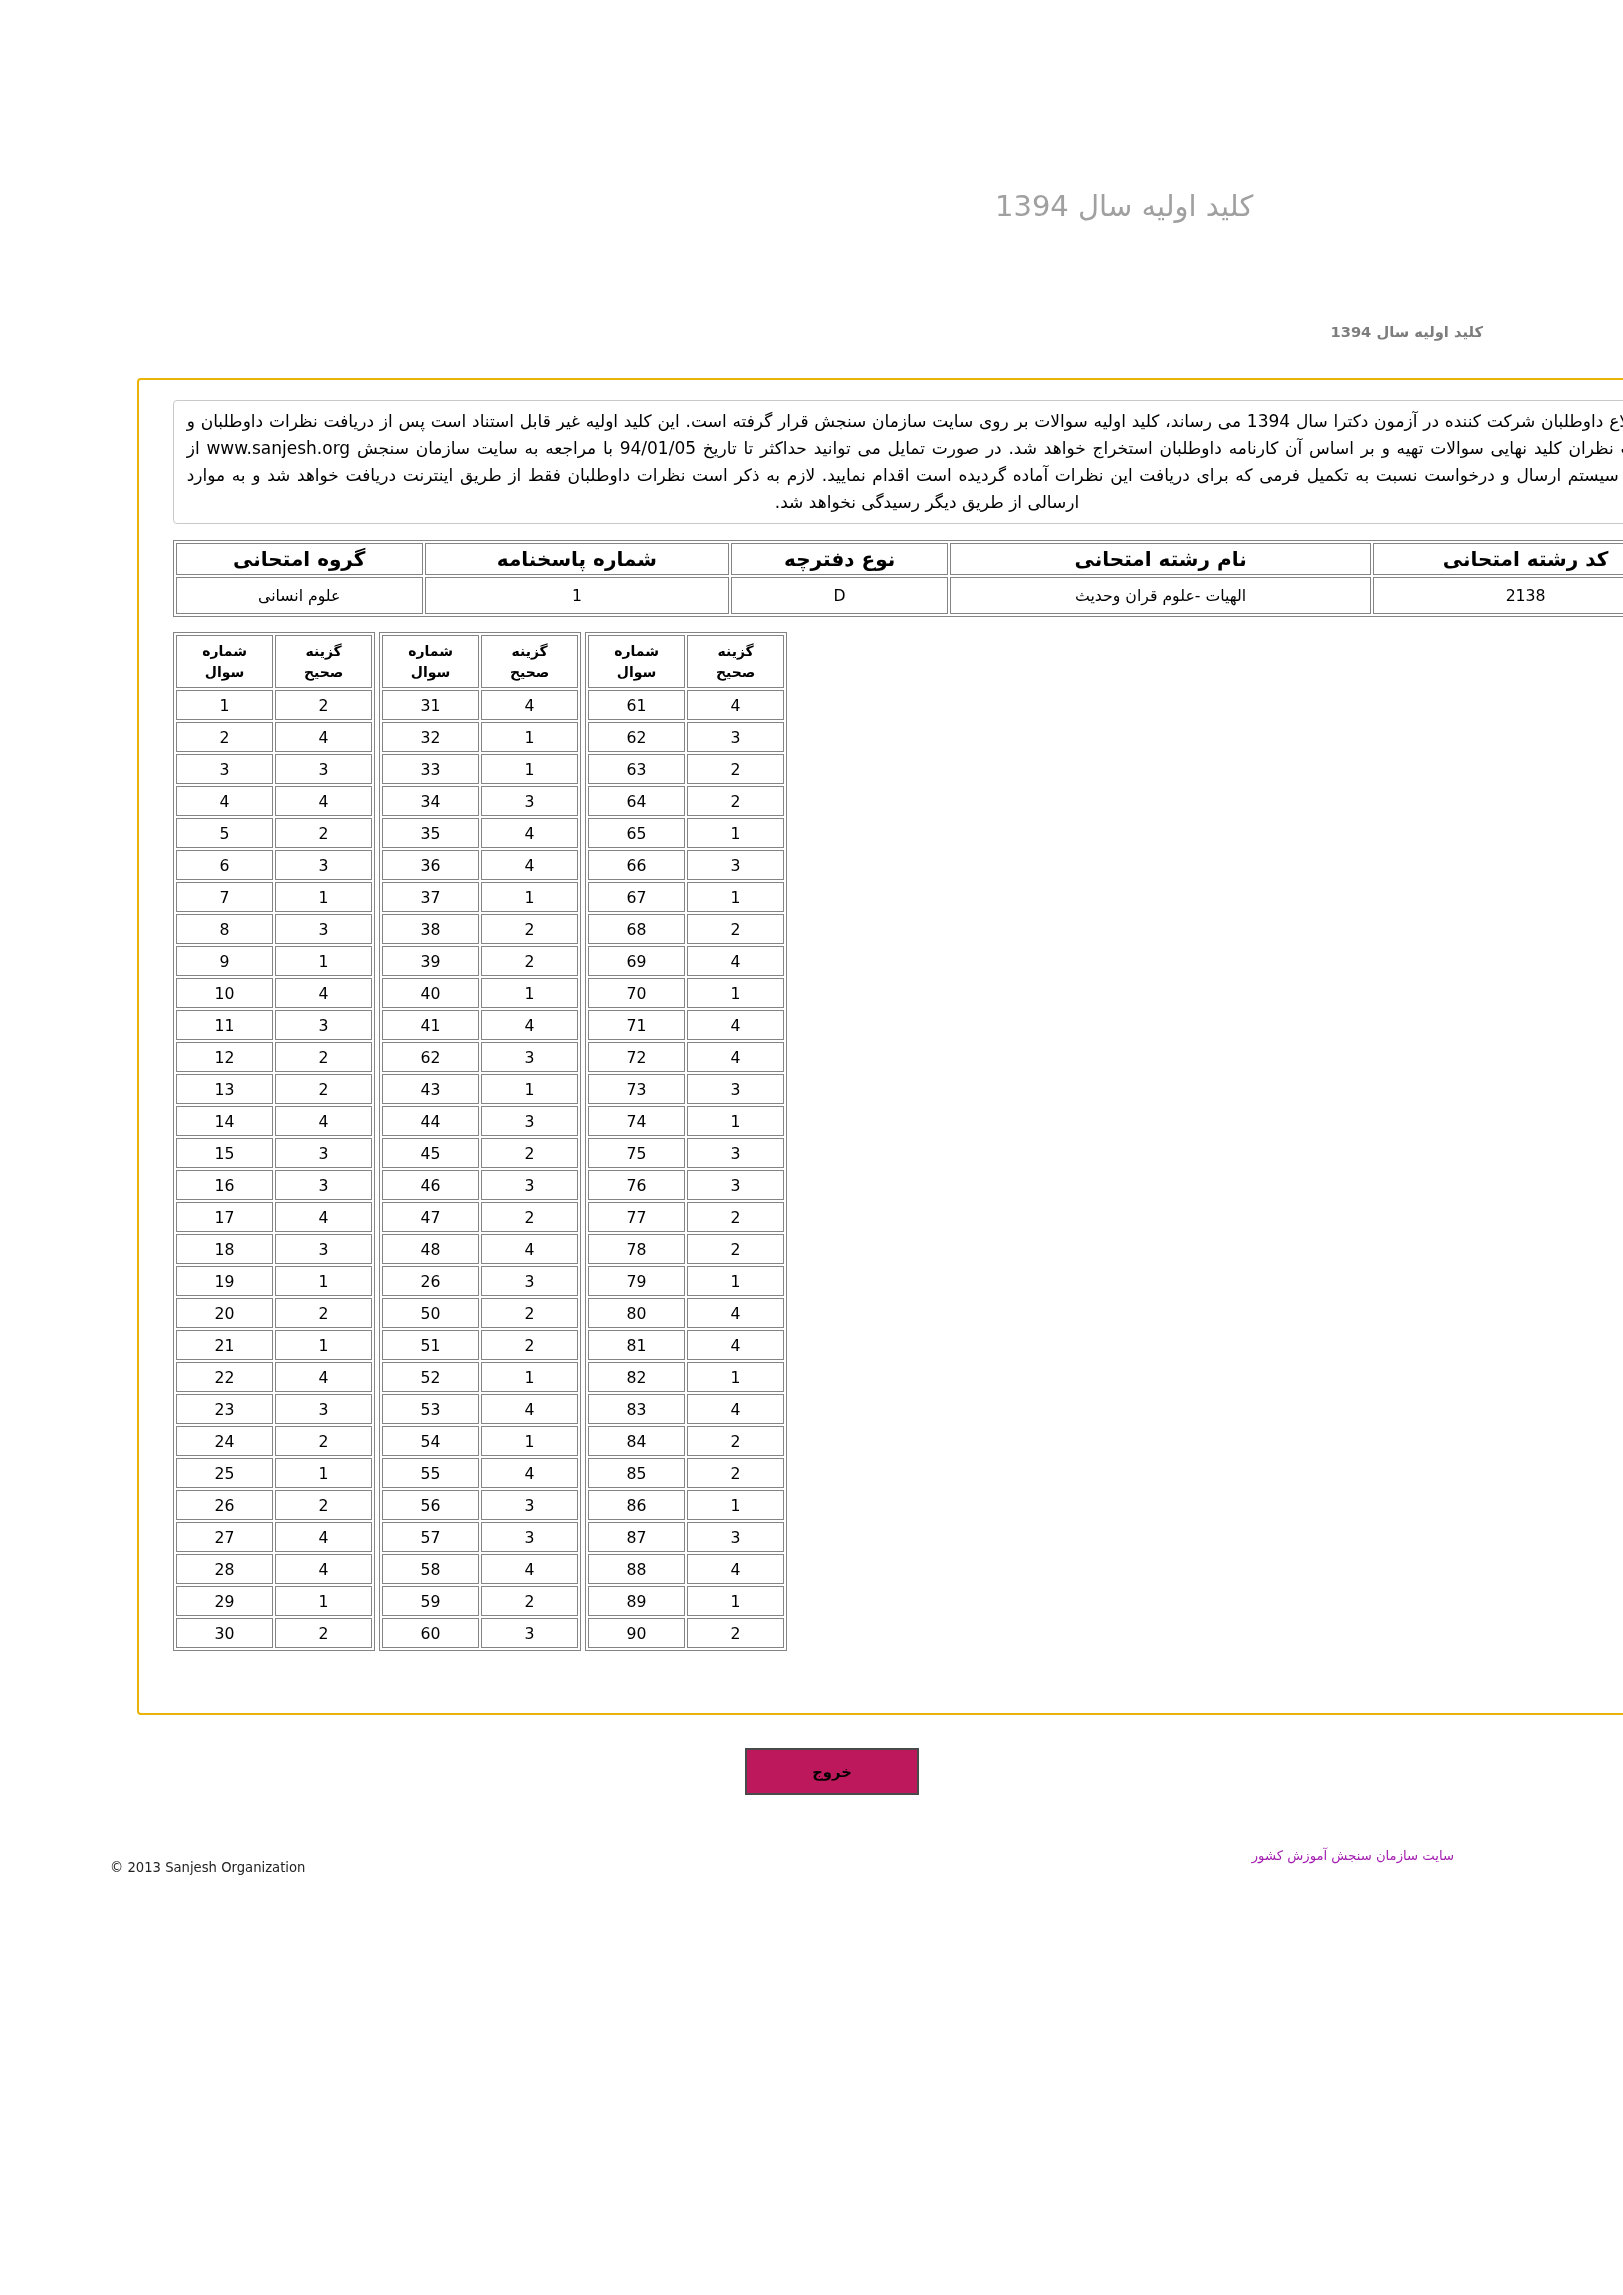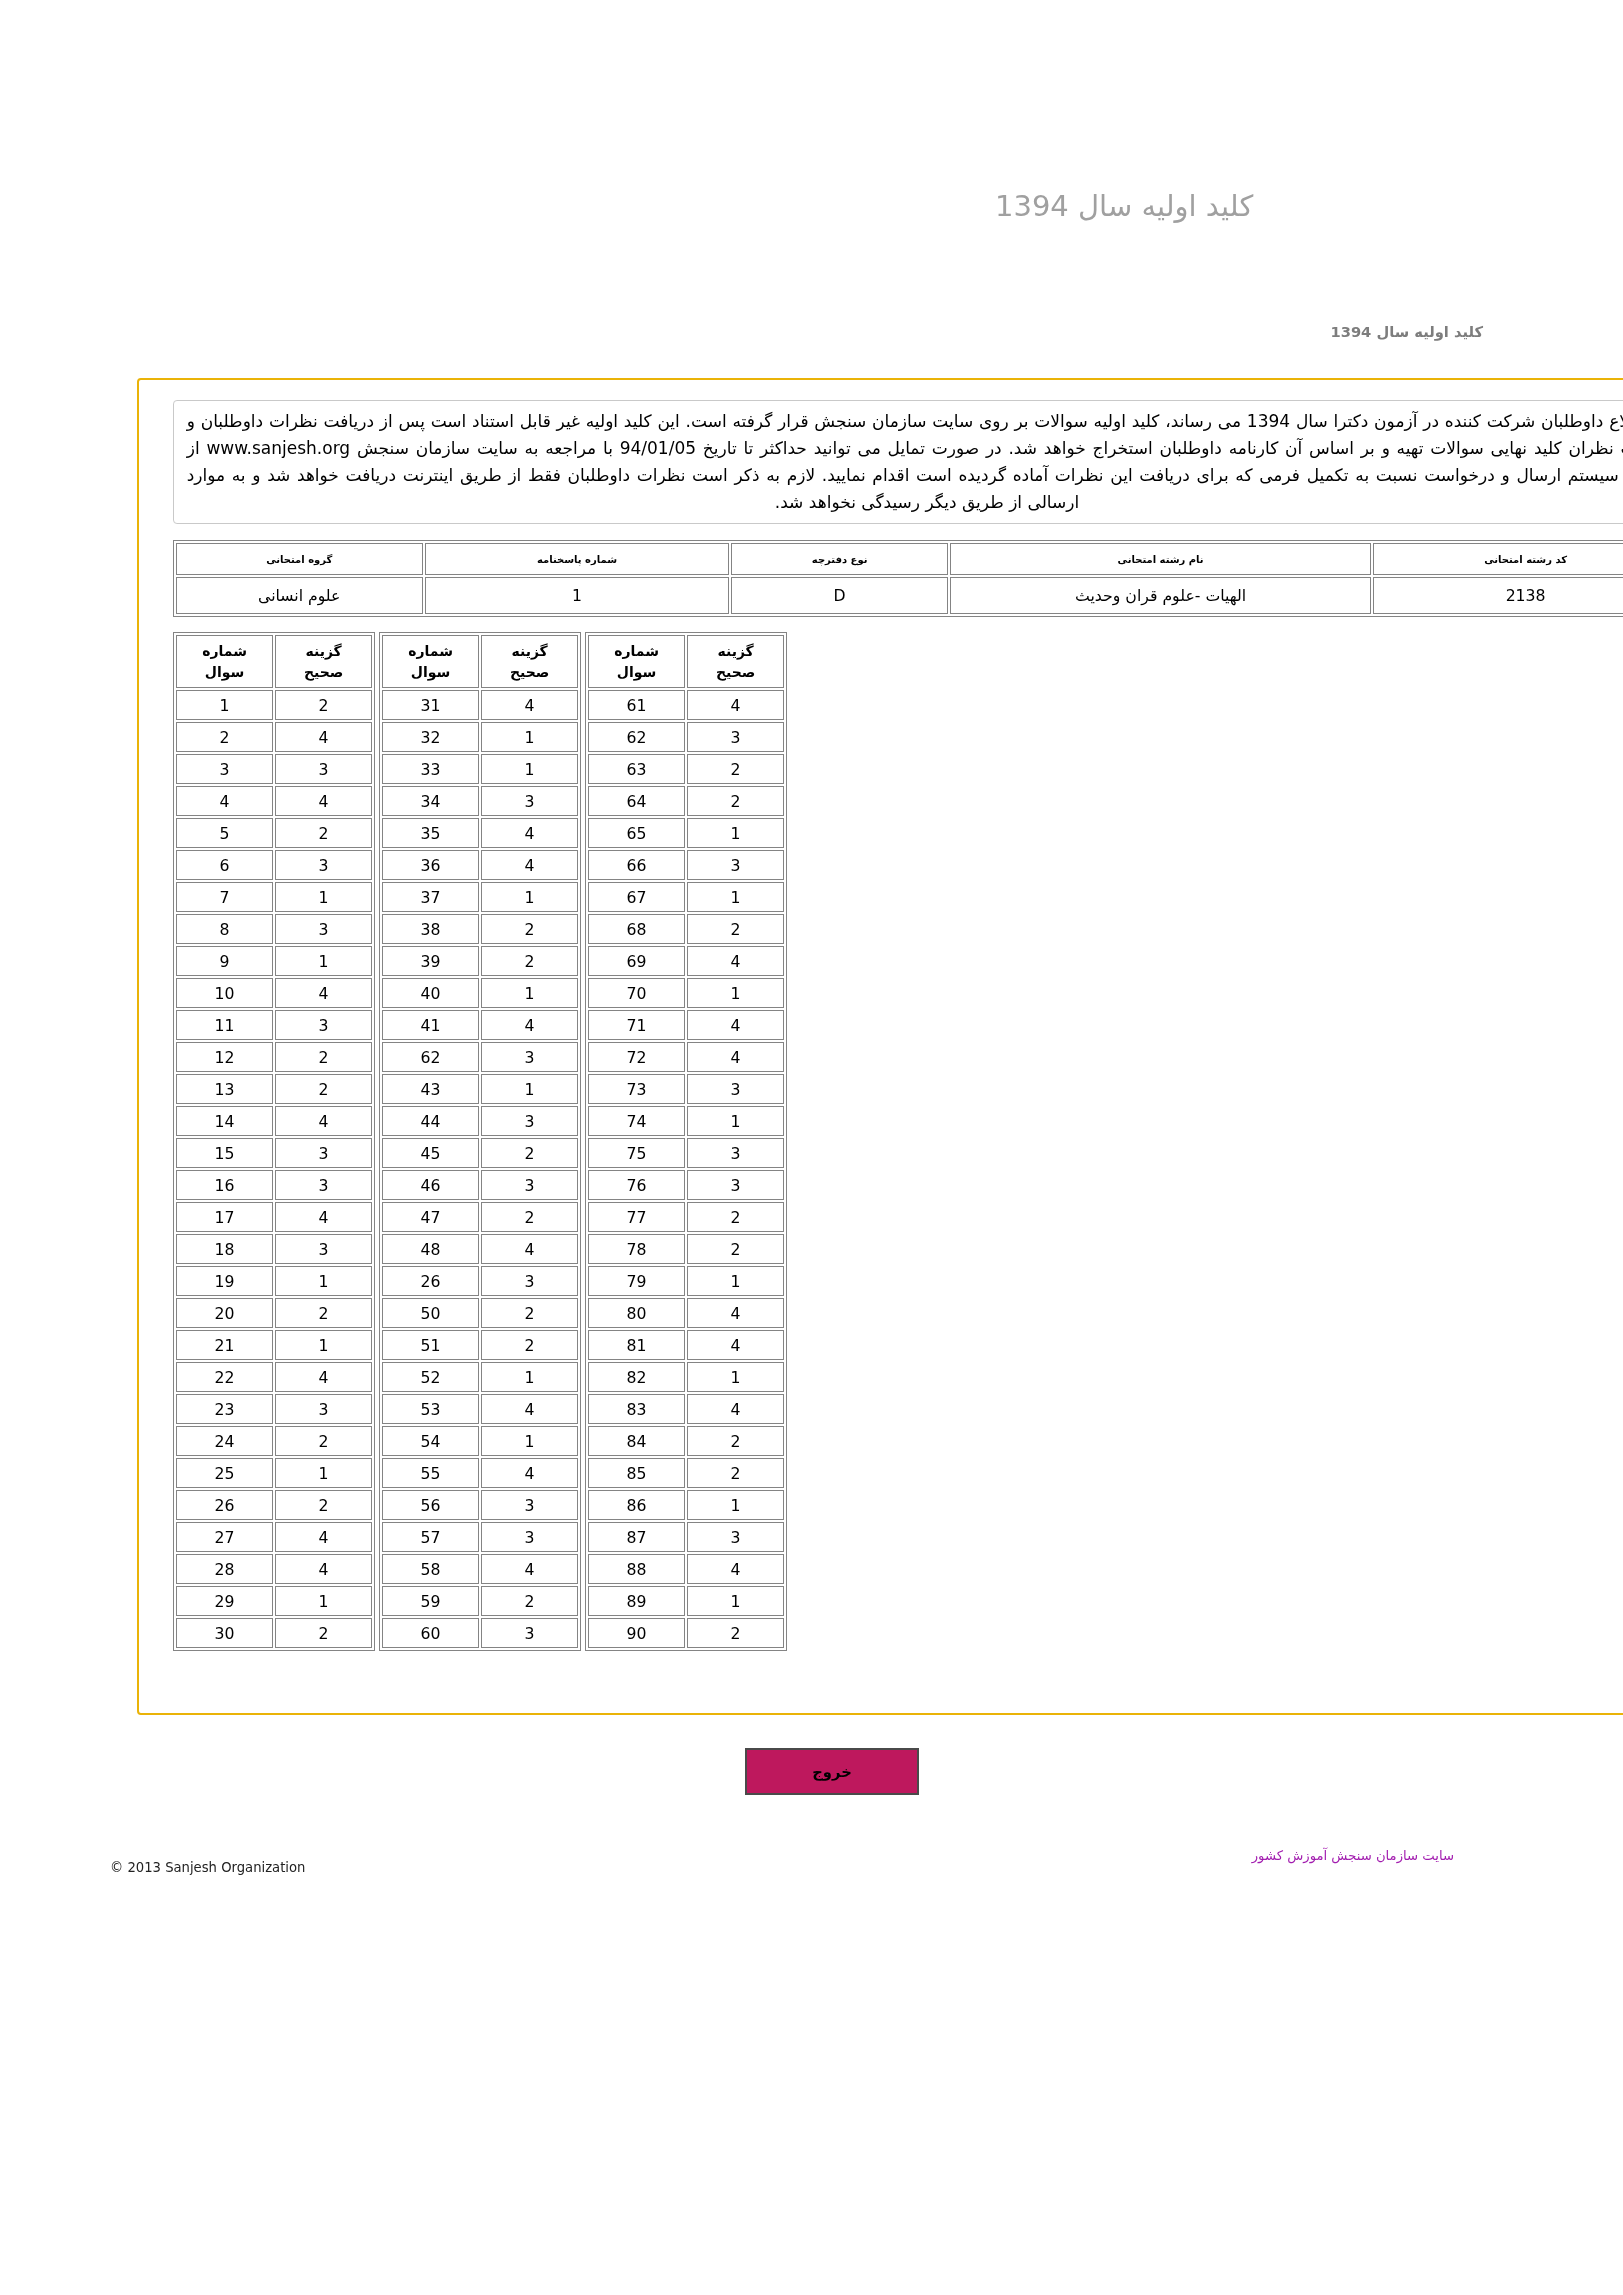--- a/index.html
+++ b/index.html
@@ -28,21 +28,21 @@
     font-size: 17px; line-height: 27px; color: #000;
   }
   table.info-table {
     width: 100%; margin-top: 16.7px;
     border-collapse: separate; border-spacing: 2px;
     border: 1px solid #848484; direction: rtl;
   }
   table.info-table th, table.info-table td {
     border: 1px solid #848484; text-align: center; padding: 0 3.9px;
   }
-  table.info-table th { font-size: 10px; font-weight: bold; height: 30px; }
+  table.info-table th { font-size: 20px; font-weight: bold; height: 30px; }
   table.info-table td { font-size: 15.7px; height: 35px; }
   .answers-row { margin-top: 14.7px; display: flex; gap: 4px; direction: ltr; }
   table.key-table {
     border-collapse: separate; border-spacing: 2px;
     border: 1px solid #848484; width: 202px;
   }
   table.key-table th, table.key-table td {
     border: 1px solid #848484; text-align: center; width: 97px;
   }
   table.key-table th {

